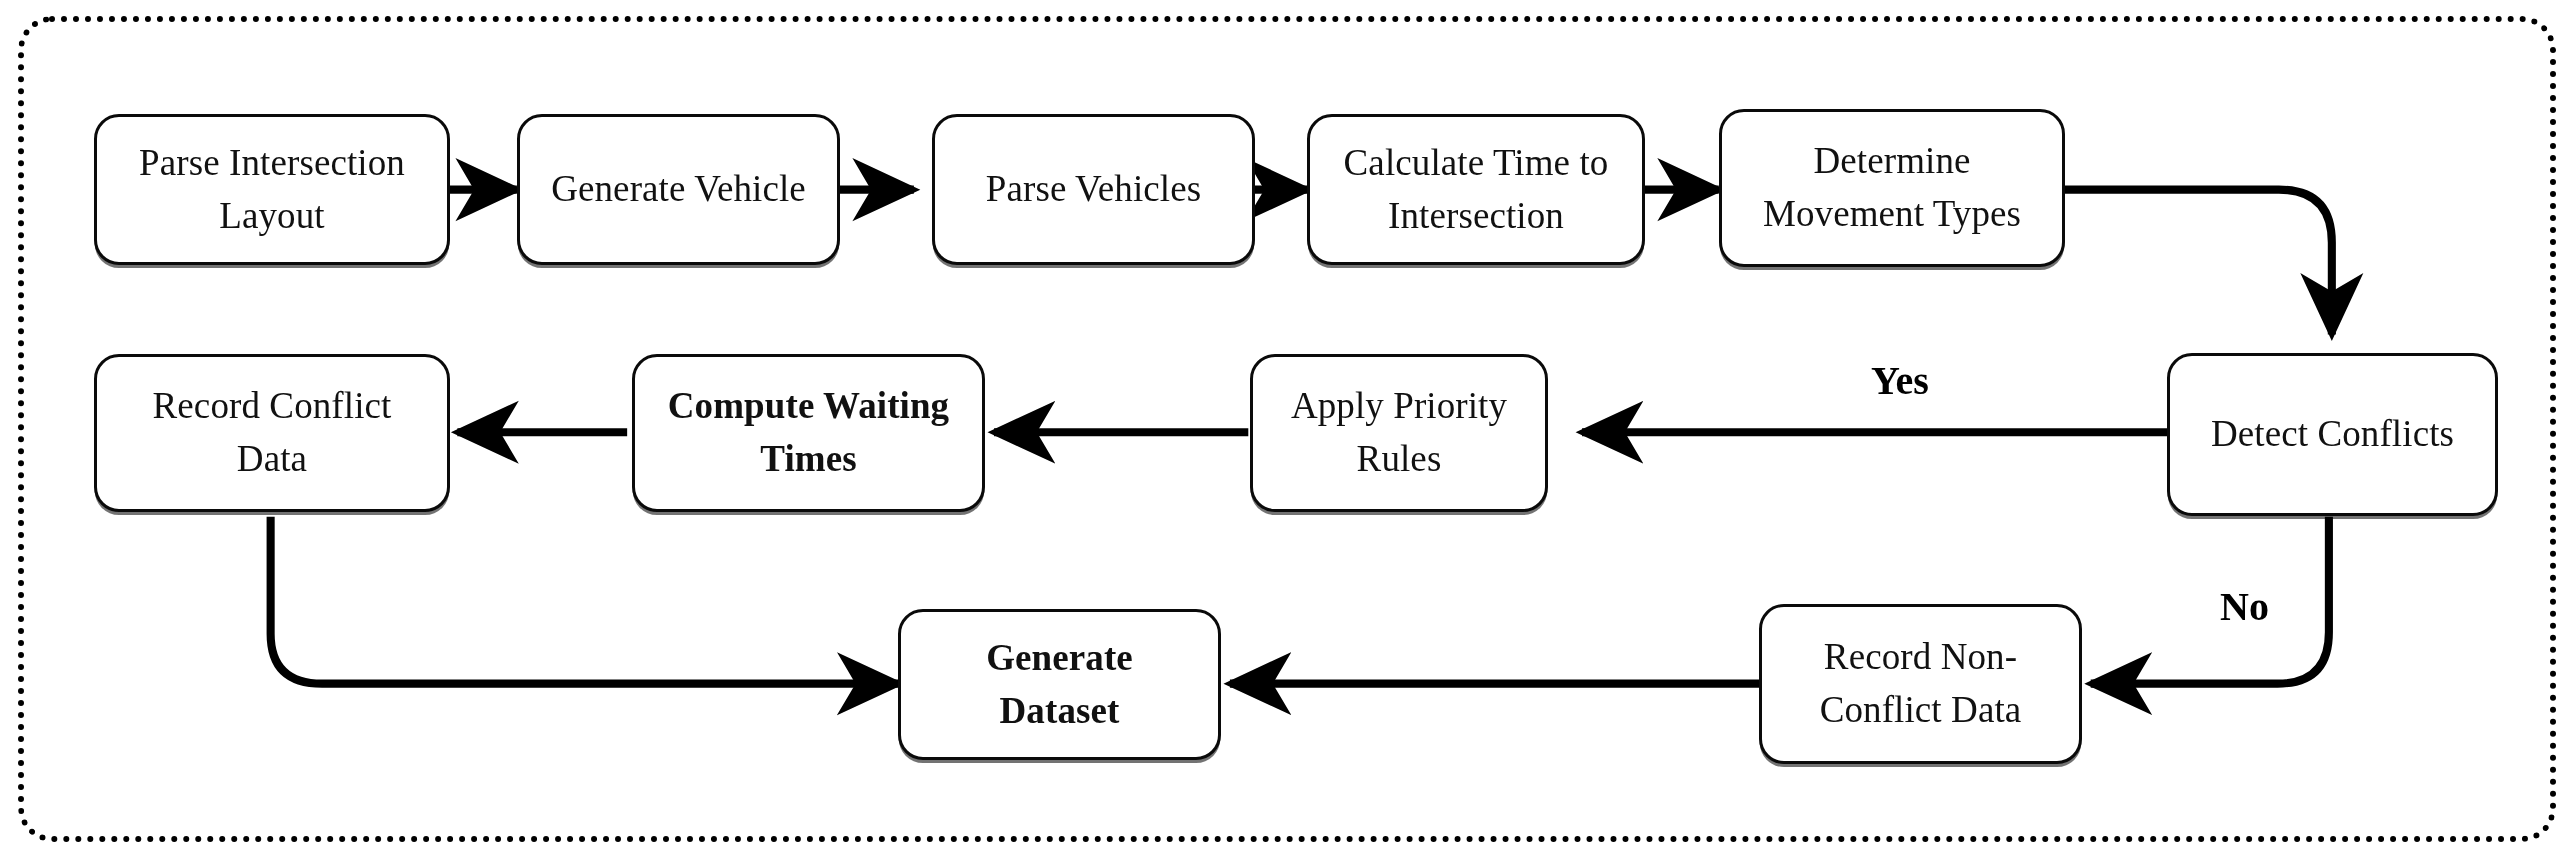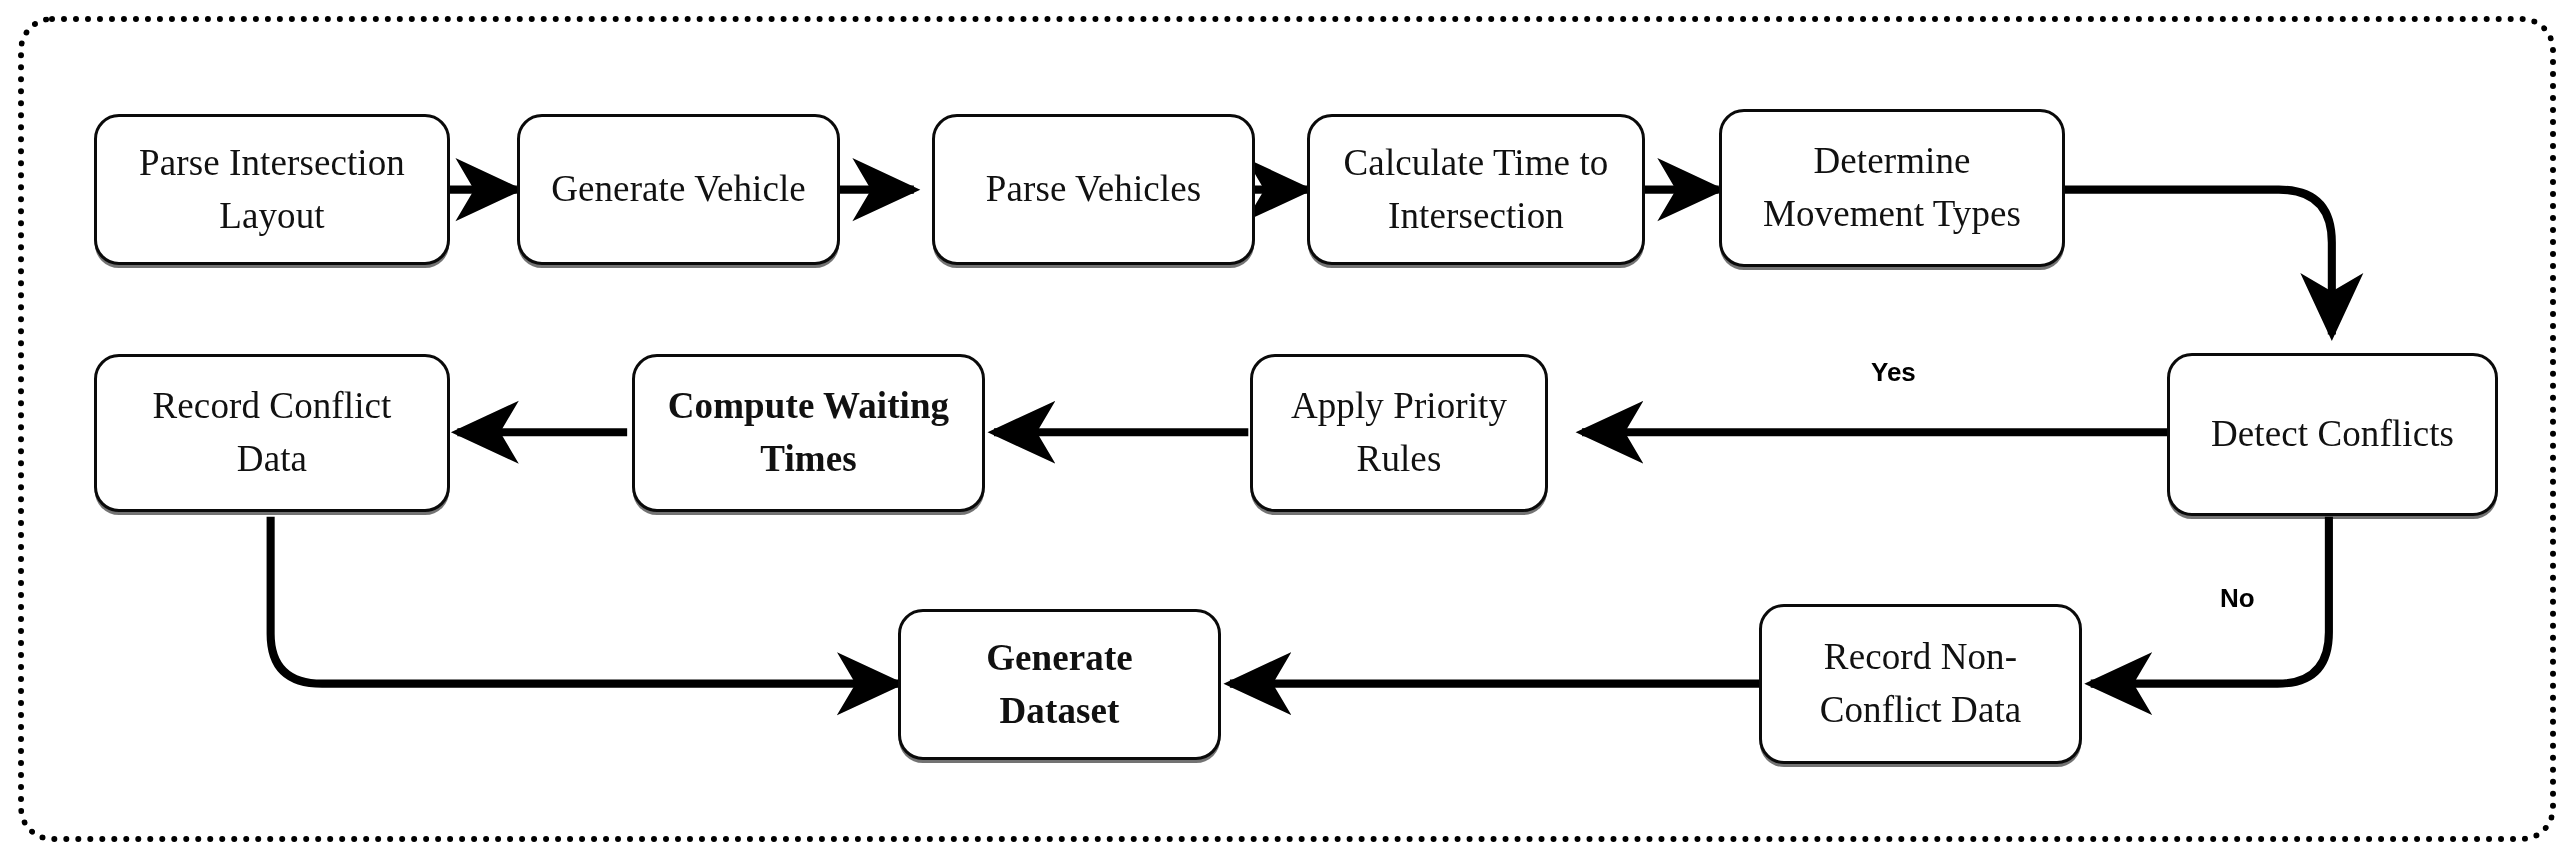--- a/index.html
+++ b/index.html
@@ -32,23 +32,23 @@
     color:#111111;
     font-family:"Liberation Serif", serif;
     font-size:37px;
     line-height:1.42;
     letter-spacing:0.1px;
     box-shadow:0 3.7px 0 -0.7px rgba(0,0,0,0.55);
   }
   .node span{display:block;padding:0 10.3px;}
   .edgelabel{
     position:absolute;
-    font-family:Liberation Sans, sans-serif;
+    font-family:Liberation Serif, serif;
     font-weight:bold;
-    font-size:26px;
+    font-size:40px;
     color:#000000;
     white-space:nowrap;
   }
   svg#wires{
     position:absolute; left:0; top:0;
     width:2576px; height:863px;
     pointer-events:none;
   }
 </style>
 </head>

